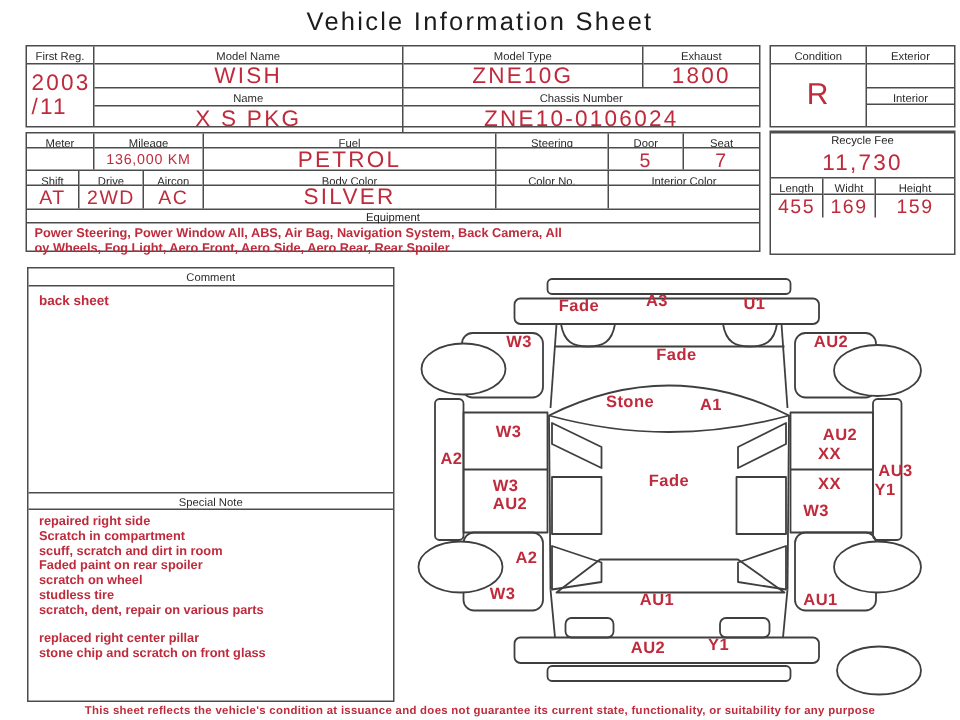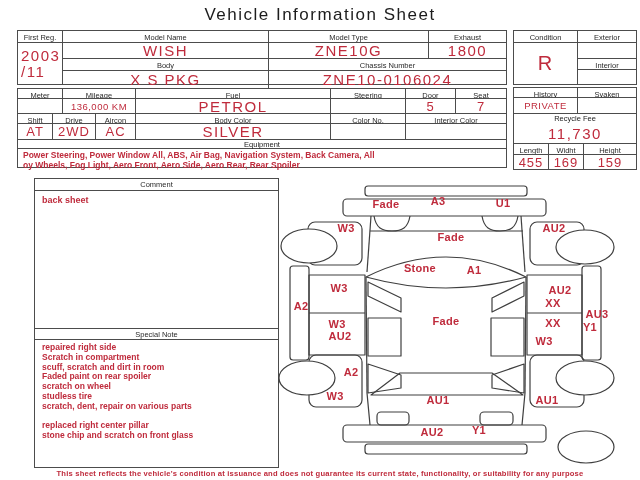--- a/index.html
+++ b/index.html
@@ -64,21 +64,21 @@
             <div class="hd">Model Type</div>
             <div class="val v-lg">ZNE10G</div>
           </div>
           <div class="cell" style="flex:1;">
             <div class="hd">Exhaust</div>
             <div class="val v-lg">1800</div>
           </div>
         </div>
         <div class="row bt" style="flex:1;">
           <div class="cell br" style="width:206px;">
-            <div class="hd">Body</div>
+            <div class="hd">Name</div>
             <div class="val v-lg">X S PKG</div>
           </div>
           <div class="cell" style="flex:1;">
             <div class="hd">Chassis Number</div>
             <div class="val v-lg">ZNE10-0106024</div>
           </div>
         </div>
       </div>
     </div>
   </div>
@@ -150,49 +150,39 @@
         <div class="hd" style="height:10px;">Interior Color</div>
         <div class="val v-sm"></div>
       </div>
     </div>
     <div class="eq-hd">Equipment</div>
     <div class="eq-text">Power Steering, Power Window All, ABS, Air Bag, Navigation System, Back Camera, All
 oy Wheels, Fog Light, Aero Front, Aero Side, Aero Rear, Rear Spoiler</div>
   </div>
 
   <div class="box" style="left:513px;top:87px;width:124px;height:83px;">
-    <div class="row" style="height:25px;">
-      <div class="cell br" style="width:64px;">
-        <div class="hd" style="height:10px;">History</div>
-        <div class="val v-sm">PRIVATE</div>
-      </div>
-      <div class="cell" style="flex:1;">
-        <div class="hd" style="height:10px;">Syaken</div>
-        <div class="val v-sm"></div>
-      </div>
-    </div>
     <div class="bt" style="font-size:7.5px;text-align:center;height:10px;line-height:10px;">Recycle Fee</div>
     <div class="val v-lg" style="height:19px;flex:none;">11,730</div>
     <div class="row bt" style="flex:1;">
       <div class="cell br" style="width:35px;">
         <div class="hd" style="height:11px;">Length</div>
         <div class="val v-md">455</div>
       </div>
       <div class="cell br" style="width:35px;">
         <div class="hd" style="height:11px;">Widht</div>
         <div class="val v-md">169</div>
       </div>
       <div class="cell" style="flex:1;">
         <div class="hd" style="height:11px;">Height</div>
         <div class="val v-md">159</div>
       </div>
     </div>
   </div>
 
-  <div class="box" style="left:34px;top:178px;width:245px;height:290px;display:flex;flex-direction:column;">
+  <div class="box" style="left:18px;top:178px;width:245px;height:290px;display:flex;flex-direction:column;">
     <div class="sec-hd">Comment</div>
     <div class="comment-body">
         <div class="red-line">back sheet</div>
       </div>
     <div class="sec-hd bt">Special Note</div>
     <div class="note-body">
         <div class="note-line">repaired right side</div>
         <div class="note-line">Scratch in compartment</div>
         <div class="note-line">scuff, scratch and dirt in room</div>
         <div class="note-line">Faded paint on rear spoiler</div>

